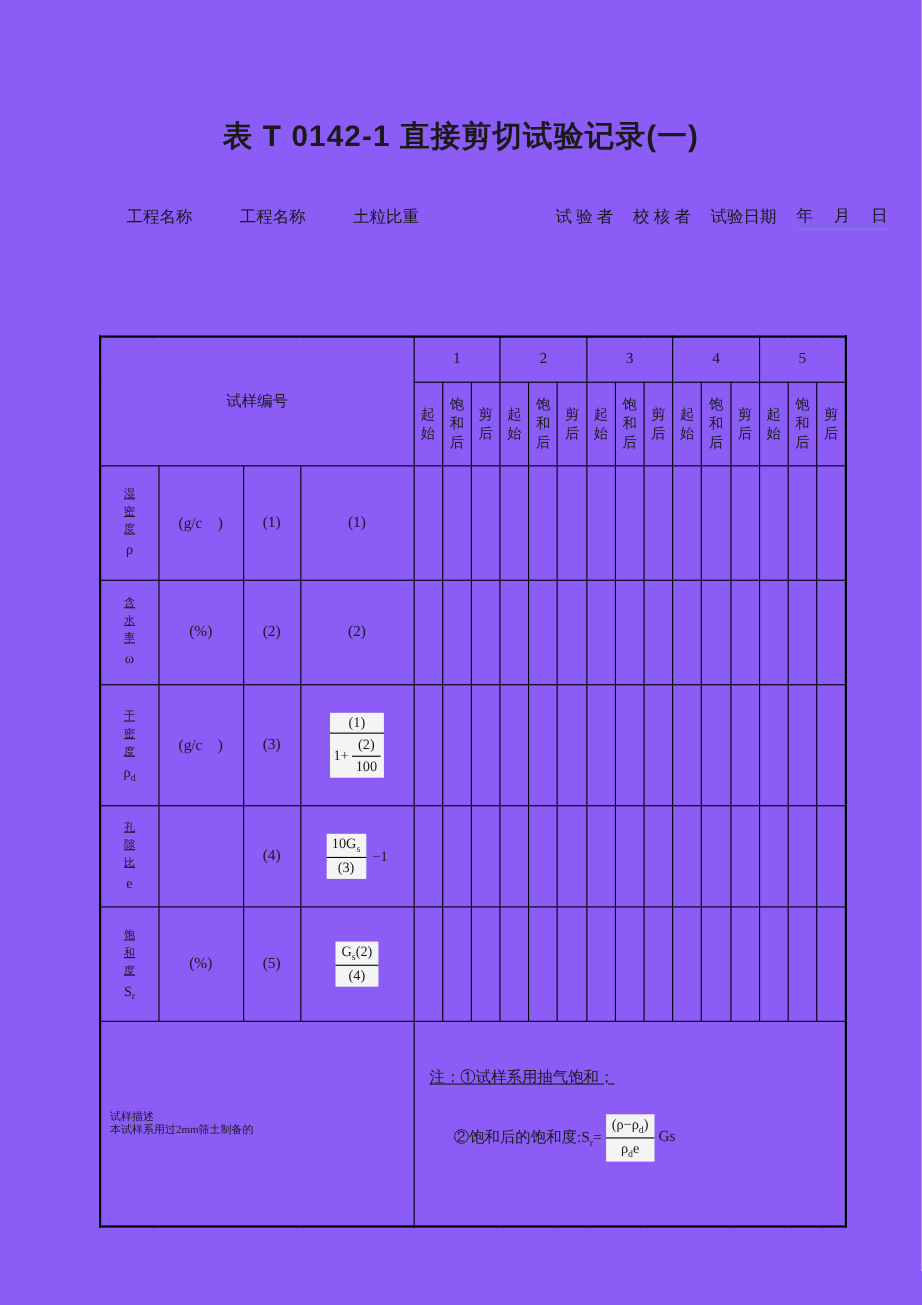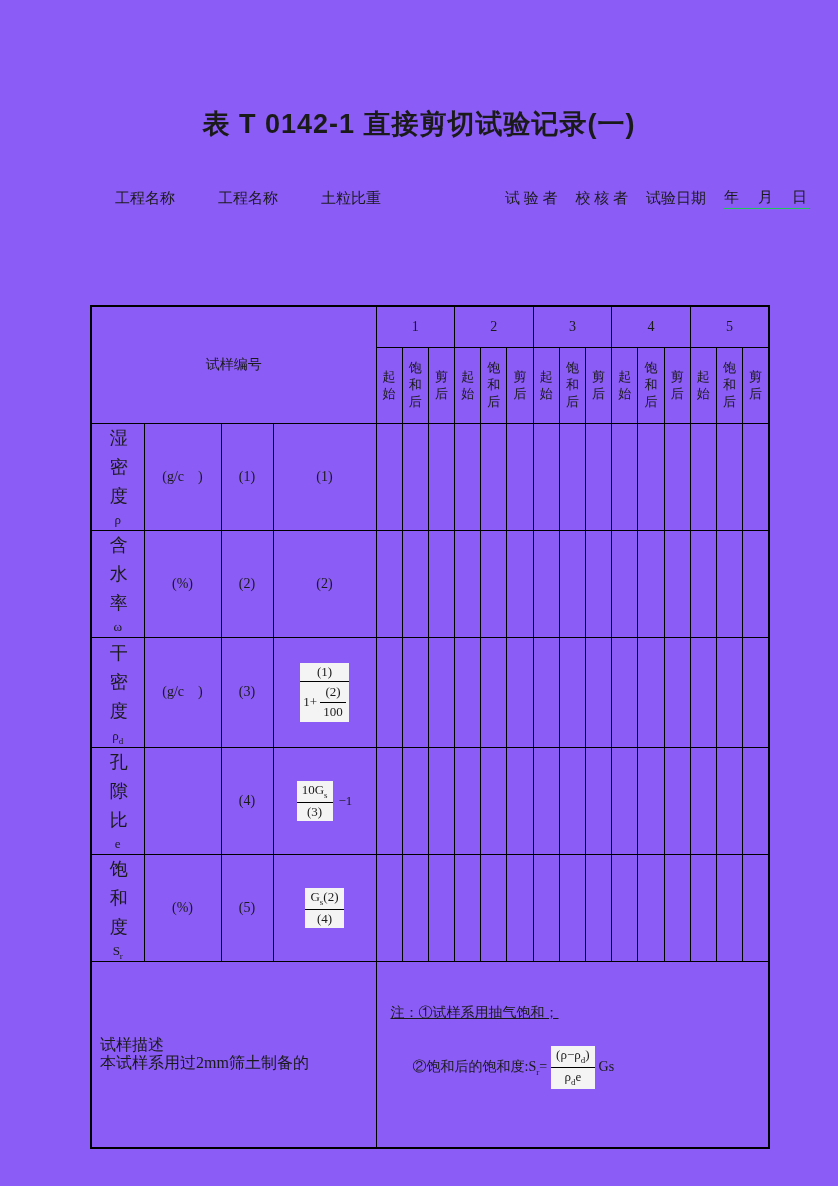--- a/index.html
+++ b/index.html
@@ -40,34 +40,34 @@
   tr.hr1 td { height:40px; }
   tr.hr2 td { height:75px; }
   tr.dr0 td { height:103px; }
   tr.dr1 td { height:94px; }
   tr.dr2 td { height:109px; }
   tr.dr3 td { height:91px; }
   tr.dr4 td { height:103px; }
   tr.ftr td { height:185px; }
   .samplehdr { font-size:15px; }
   .vtext { display:block; width:15px; margin:0 auto; word-break:break-all; line-height:1.3; font-size:13px; }
-  .rname { display:block; width:16px; margin:0 auto; word-break:break-all; line-height:1.6; font-size:18px; }
+  .rname { display:block; width:16px; margin:0 auto; word-break:break-all; line-height:1.6; font-size:10px;text-decoration:underline; }
   .rsym  { display:block; font-size:13px; margin-top:2px; }
   .rsym sub, .fnum sub, .note sub { font-size:9px; }
   
   .shaded { background:#f4f4f4; }
   .frac { display:inline-block; text-align:center; vertical-align:middle; font-size:13px; }
   .fnum { display:block; border-bottom:1px solid #000; padding:1px 5px; line-height:1.25; }
   .fden { display:block; padding:1px 3px; line-height:1.25; white-space:nowrap; }
   .fden .inlinetxt { display:inline-block; vertical-align:middle; }
   .fden .frac { vertical-align:middle; }
   .fsuffix { display:inline-block; vertical-align:middle; margin-left:6px; font-size:13px; }
   
   .desc-cell { text-align:left !important; vertical-align:middle !important; padding-left:8px !important; }
-  .desc-title, .desc-text { display:block; font-size:16px; line-height:1.15; }
+  .desc-title, .desc-text { display:block; font-size:10px; line-height:1.15; }
   .note-cell { text-align:left !important; vertical-align:top !important; }
   .note { font-size:14px; }
   .note-line1 { margin:42px 0 0 14px;text-decoration:underline; }
   .note-line2 { margin:24px 0 16px 36px; display:flex; align-items:center; }
   .note-line2 .frac { margin:0 4px; font-size:13px; }
 </style>
 </head>
 <body>
 
 <div class="page">

